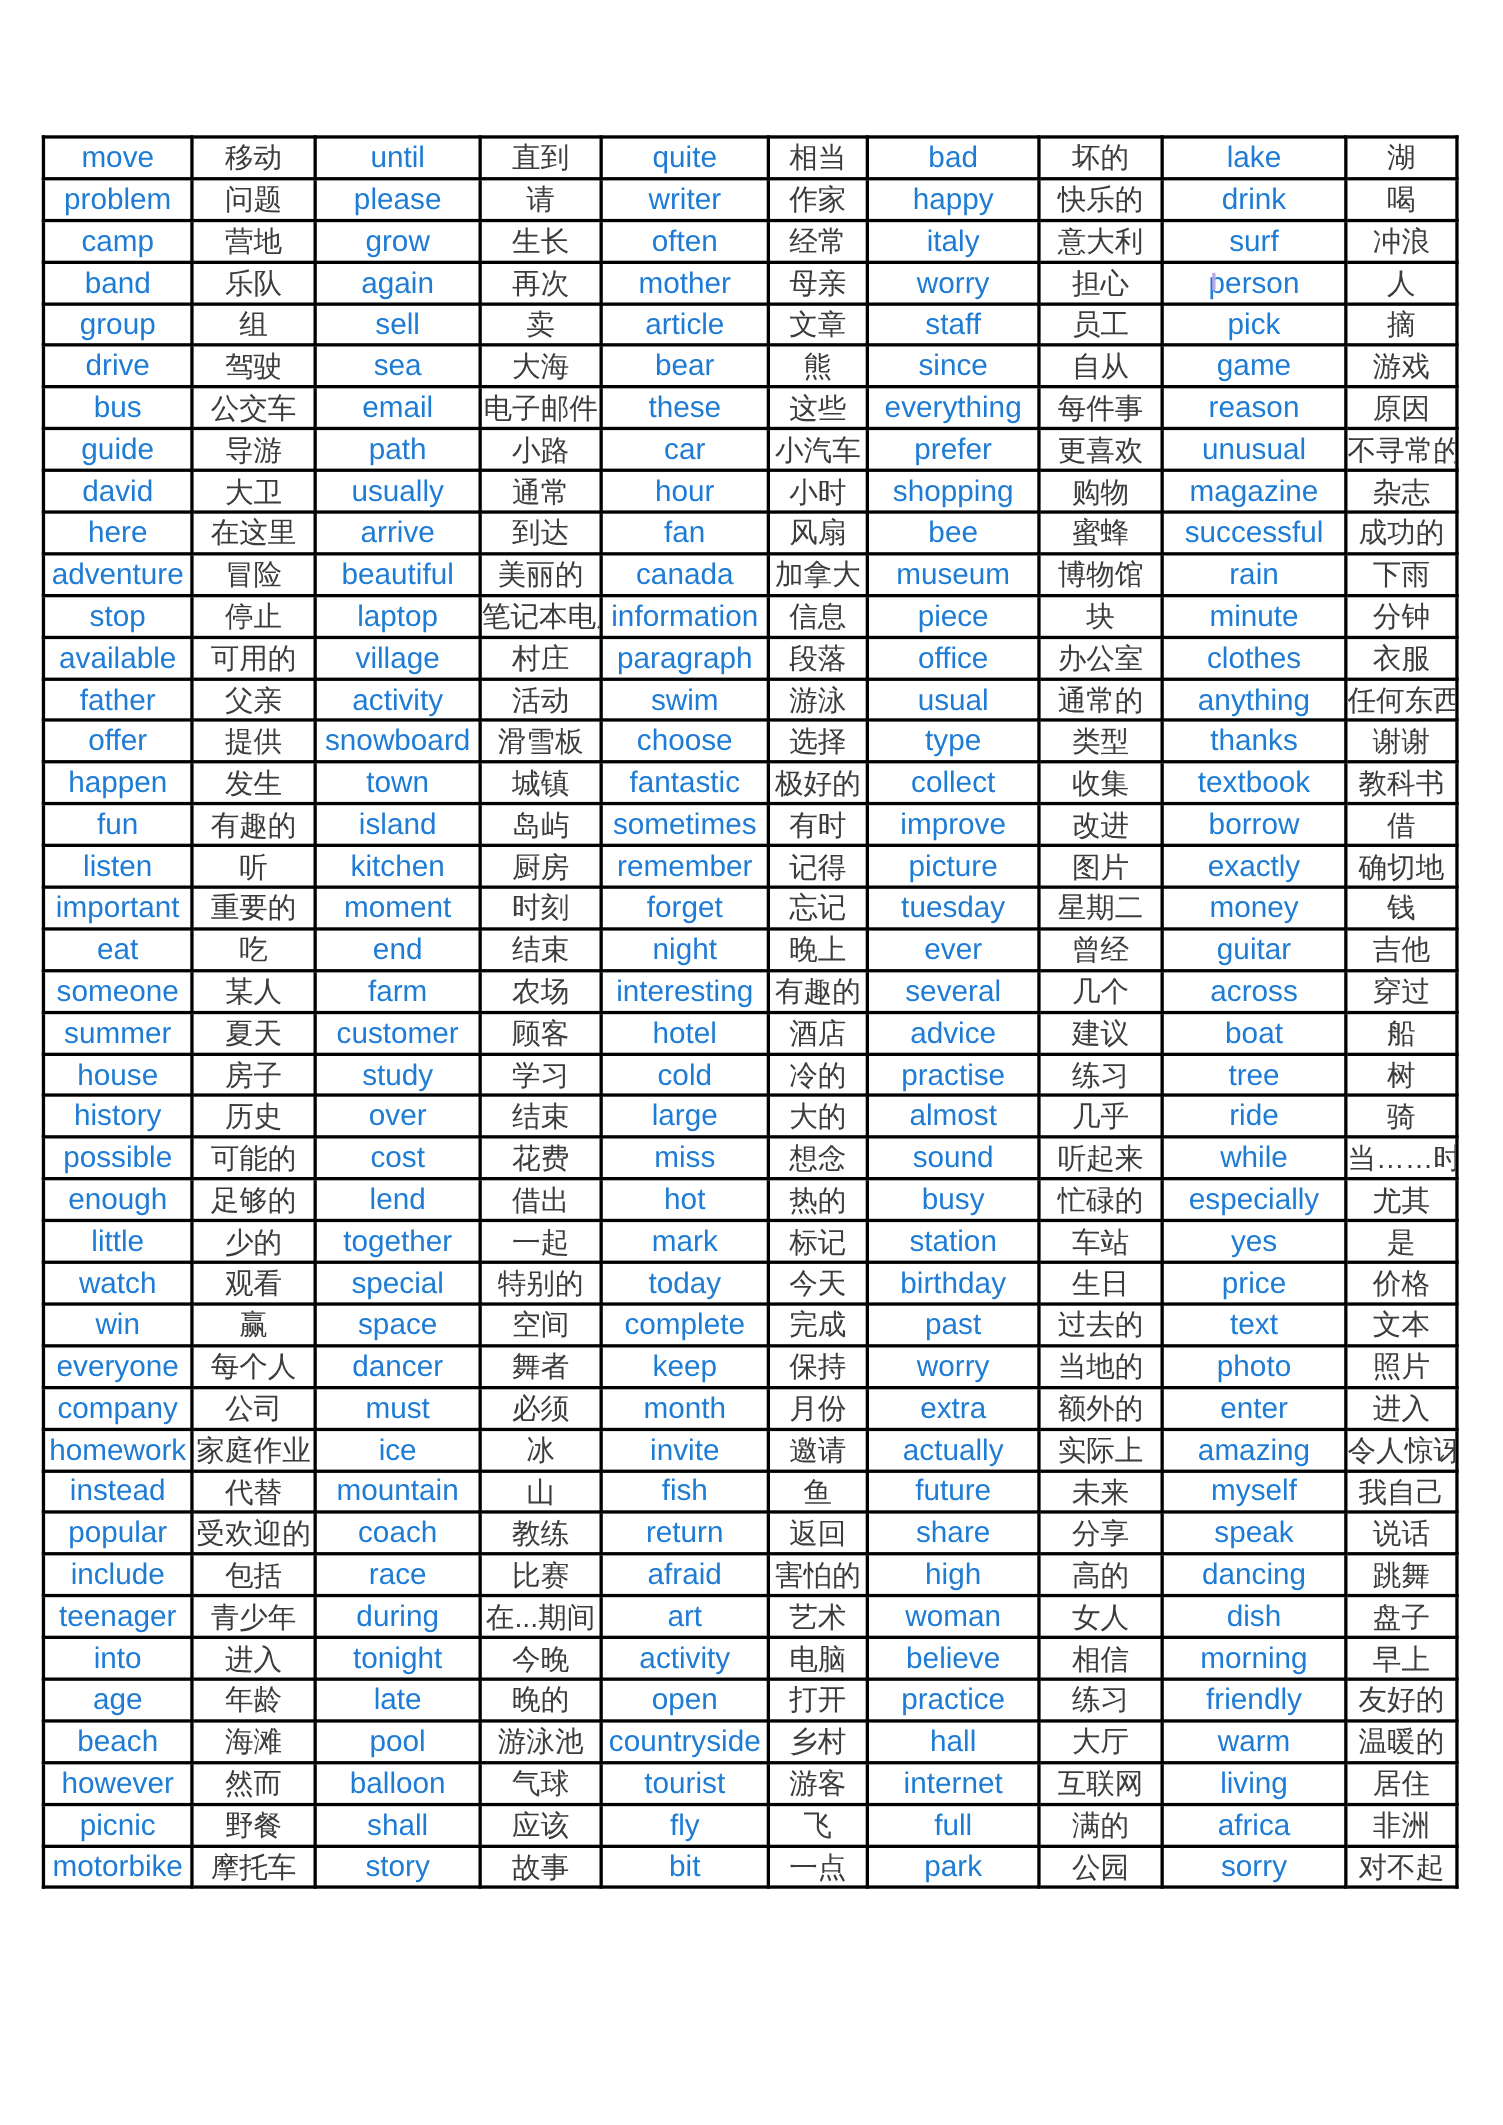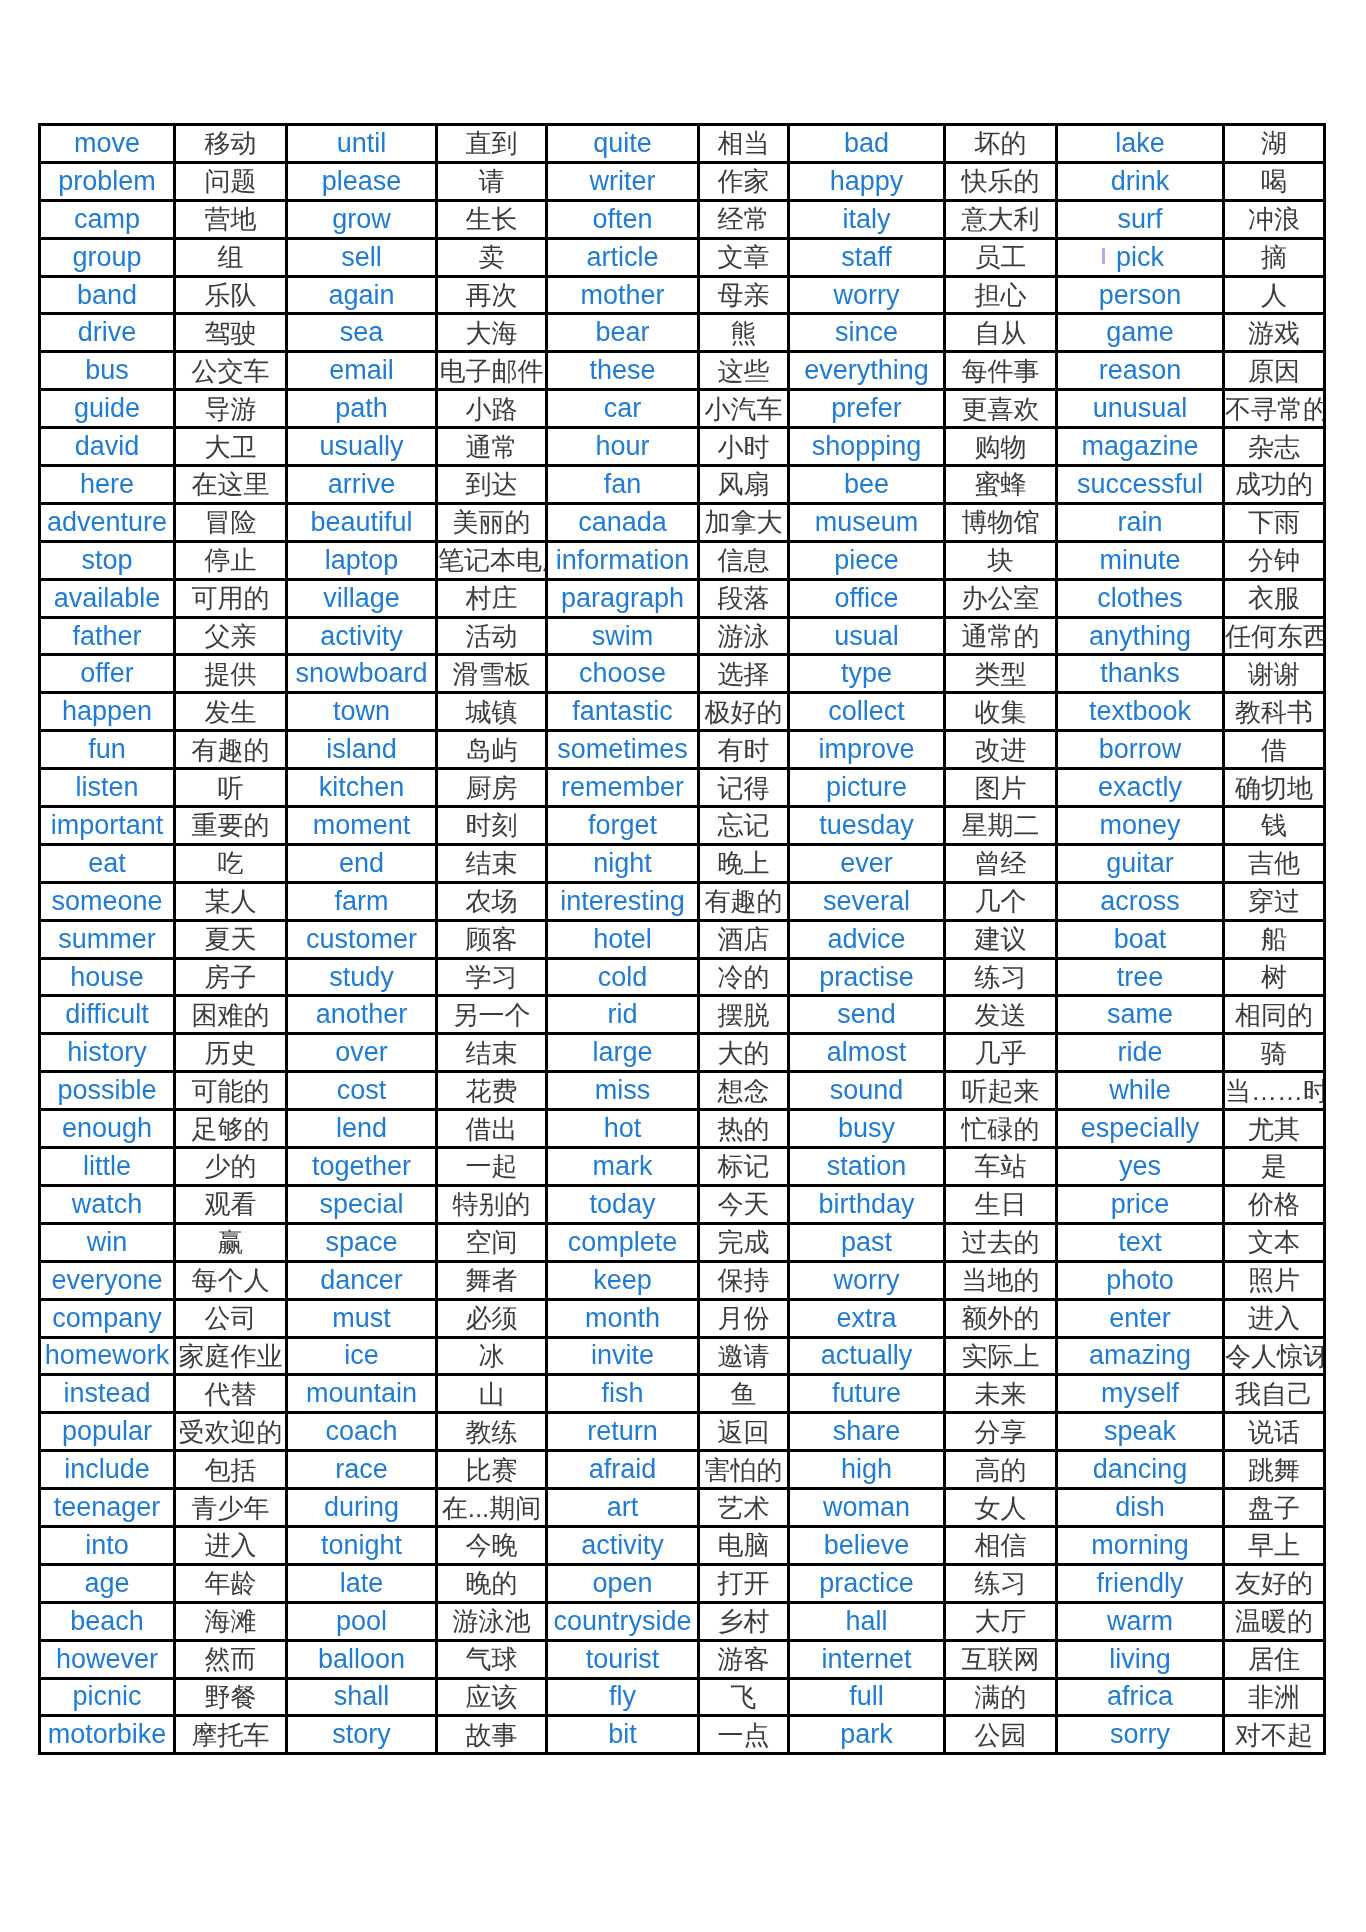--- a/index.html
+++ b/index.html
@@ -103,44 +103,44 @@
           <td class="en">grow</td>
           <td class="zh">生长</td>
           <td class="en">often</td>
           <td class="zh">经常</td>
           <td class="en">italy</td>
           <td class="zh">意大利</td>
           <td class="en">surf</td>
           <td class="zh">冲浪</td>
         </tr>
         <tr>
+          <td class="en">band</td>
+          <td class="zh">乐队</td>
+          <td class="en">again</td>
+          <td class="zh">再次</td>
+          <td class="en">mother</td>
+          <td class="zh">母亲</td>
+          <td class="en">worry</td>
+          <td class="zh">担心</td>
+          <td class="en">person</td>
+          <td class="zh">人</td>
+        </tr>
+        <tr>
           <td class="en">group</td>
           <td class="zh">组</td>
           <td class="en">sell</td>
           <td class="zh">卖</td>
           <td class="en">article</td>
           <td class="zh">文章</td>
           <td class="en">staff</td>
           <td class="zh">员工</td>
           <td class="en">pick</td>
           <td class="zh">摘</td>
         </tr>
         <tr>
-          <td class="en">band</td>
-          <td class="zh">乐队</td>
-          <td class="en">again</td>
-          <td class="zh">再次</td>
-          <td class="en">mother</td>
-          <td class="zh">母亲</td>
-          <td class="en">worry</td>
-          <td class="zh">担心</td>
-          <td class="en">person</td>
-          <td class="zh">人</td>
-        </tr>
-        <tr>
           <td class="en">drive</td>
           <td class="zh">驾驶</td>
           <td class="en">sea</td>
           <td class="zh">大海</td>
           <td class="en">bear</td>
           <td class="zh">熊</td>
           <td class="en">since</td>
           <td class="zh">自从</td>
           <td class="en">game</td>
           <td class="zh">游戏</td>
@@ -343,32 +343,20 @@
           <td class="en">study</td>
           <td class="zh">学习</td>
           <td class="en">cold</td>
           <td class="zh">冷的</td>
           <td class="en">practise</td>
           <td class="zh">练习</td>
           <td class="en">tree</td>
           <td class="zh">树</td>
         </tr>
         <tr>
-          <td class="en">difficult</td>
-          <td class="zh">困难的</td>
-          <td class="en">another</td>
-          <td class="zh">另一个</td>
-          <td class="en">rid</td>
-          <td class="zh">摆脱</td>
-          <td class="en">send</td>
-          <td class="zh">发送</td>
-          <td class="en">same</td>
-          <td class="zh">相同的</td>
-        </tr>
-        <tr>
           <td class="en">history</td>
           <td class="zh">历史</td>
           <td class="en">over</td>
           <td class="zh">结束</td>
           <td class="en">large</td>
           <td class="zh">大的</td>
           <td class="en">almost</td>
           <td class="zh">几乎</td>
           <td class="en">ride</td>
           <td class="zh">骑</td>

